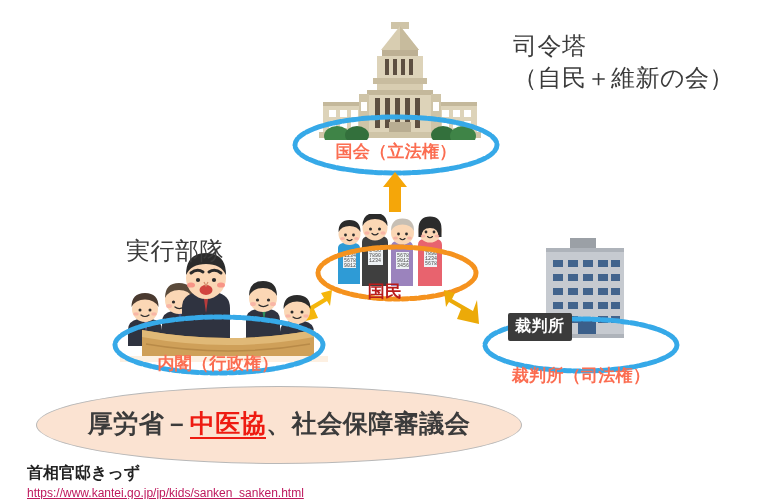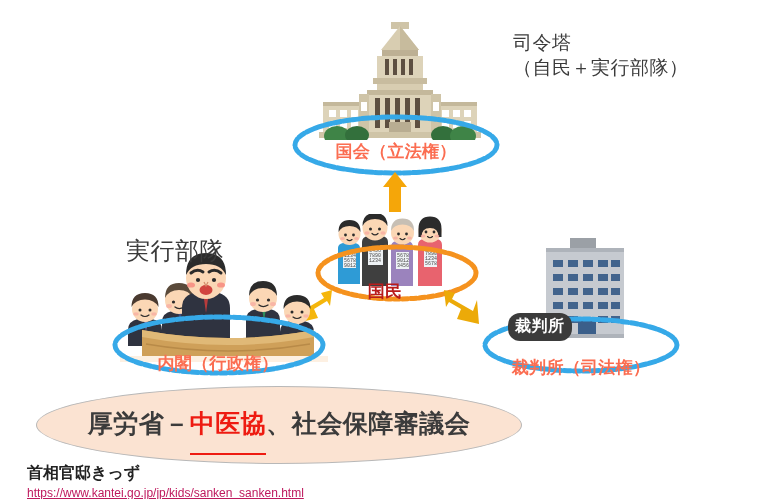--- a/index.html
+++ b/index.html
@@ -18,39 +18,39 @@
     overflow: hidden;
   }
 
   
   .abs { position: absolute; }
   .nowrap { white-space: nowrap; }
 
   
   .annot {
     color: #3b3b3b;
-    font-size: 19px;
+    font-size: 24px;
     font-weight: 500;
     line-height: 1.32;
     letter-spacing: 0.5px;
   }
   .annot-commandtower { left: 513px; top: 30px; }
   .annot-fieldunit { left: 126px; top: 235px; font-size: 24px; }
 
   
   .node-label {
     color: #fb6d51;
     font-size: 17px;
     font-weight: bold;
     letter-spacing: 0.3px;
     text-align: center;
   }
   .label-diet   { left: 296px; top: 140px; width: 200px; }
   .label-cabinet{ left: 118px; top: 352px; width: 200px; }
-  .label-court  { left: 486px; top: 356px; width: 190px; font-family: Liberation Mono, monospace; }
+  .label-court  { left: 486px; top: 364px; width: 190px; font-family: Liberation Mono, monospace; }
   .label-people {
     left: 340px; top: 280px; width: 90px;
     color: #b91c1c; font-size: 17px;
   }
 
   
   .ring { position: absolute; pointer-events: none; }
 
   
   .bottom-ellipse {
@@ -66,21 +66,21 @@
     top: 20px;
     text-align: center;
     font-size: 25px;
     font-weight: bold;
     color: #3b3b3b;
     letter-spacing: 0.5px;
   }
   .bottom-text .hl {
     color: #ee1b11;
     border-bottom: 2px solid #ee1b11;
-    padding-bottom: 16px;
+    padding-bottom: 0px;
   }
 
   
   .footer {
     left: 27px; top: 462px;
   }
   .footer-title {
     font-size: 16px;
     font-weight: bold;
     color: #222222;
@@ -105,21 +105,21 @@
   .court-bldg { left: 540px; top: 238px; width: 92px; height: 100px; }
 
   
   .court-sign {
     left: 508px; top: 313px;
     background: #3b3b3b;
     color: #ffffff;
     font-size: 16px;
     font-weight: bold;
     padding: 3px 7px 4px 7px;
-    border-radius: 12px;
+    border-radius: 2px;
     letter-spacing: 0.5px;
   }
 
   
   .people { left: 332px; top: 214px; width: 120px; height: 72px; }
 
   
   .cabinet { left: 120px; top: 252px; width: 208px; height: 110px; }
 </style>
 </head>
@@ -193,21 +193,21 @@
   <div class="ring" style="left:288px; top:112px;">
     <svg width="216" height="66" viewBox="0 0 216 66" xmlns="http://www.w3.org/2000/svg">
       <ellipse cx="108" cy="33" rx="101" ry="28" fill="none" stroke="#36a9e8" stroke-width="5" stroke-linecap="round" stroke-dasharray="7 2.5"></ellipse>
     </svg>
   </div>
 
   <div class="abs node-label label-diet nowrap">国会（立法権）</div>
 
   <div class="abs annot annot-commandtower">
     <div>司令塔</div>
-    <div>（自民＋実行部隊）</div>
+    <div>（自民＋維新の会）</div>
   </div>
 
   <div class="illus" style="left:382px; top:172px;">
     <svg width="26" height="40" viewBox="0 0 26 40" xmlns="http://www.w3.org/2000/svg">
       <polygon points="13,0 25,15 19,15 19,40 7,40 7,15 1,15" fill="#f5a609"></polygon>
     </svg>
   </div>
 
   <div class="illus people">
     <svg width="120" height="72" viewBox="0 0 120 72" xmlns="http://www.w3.org/2000/svg">

